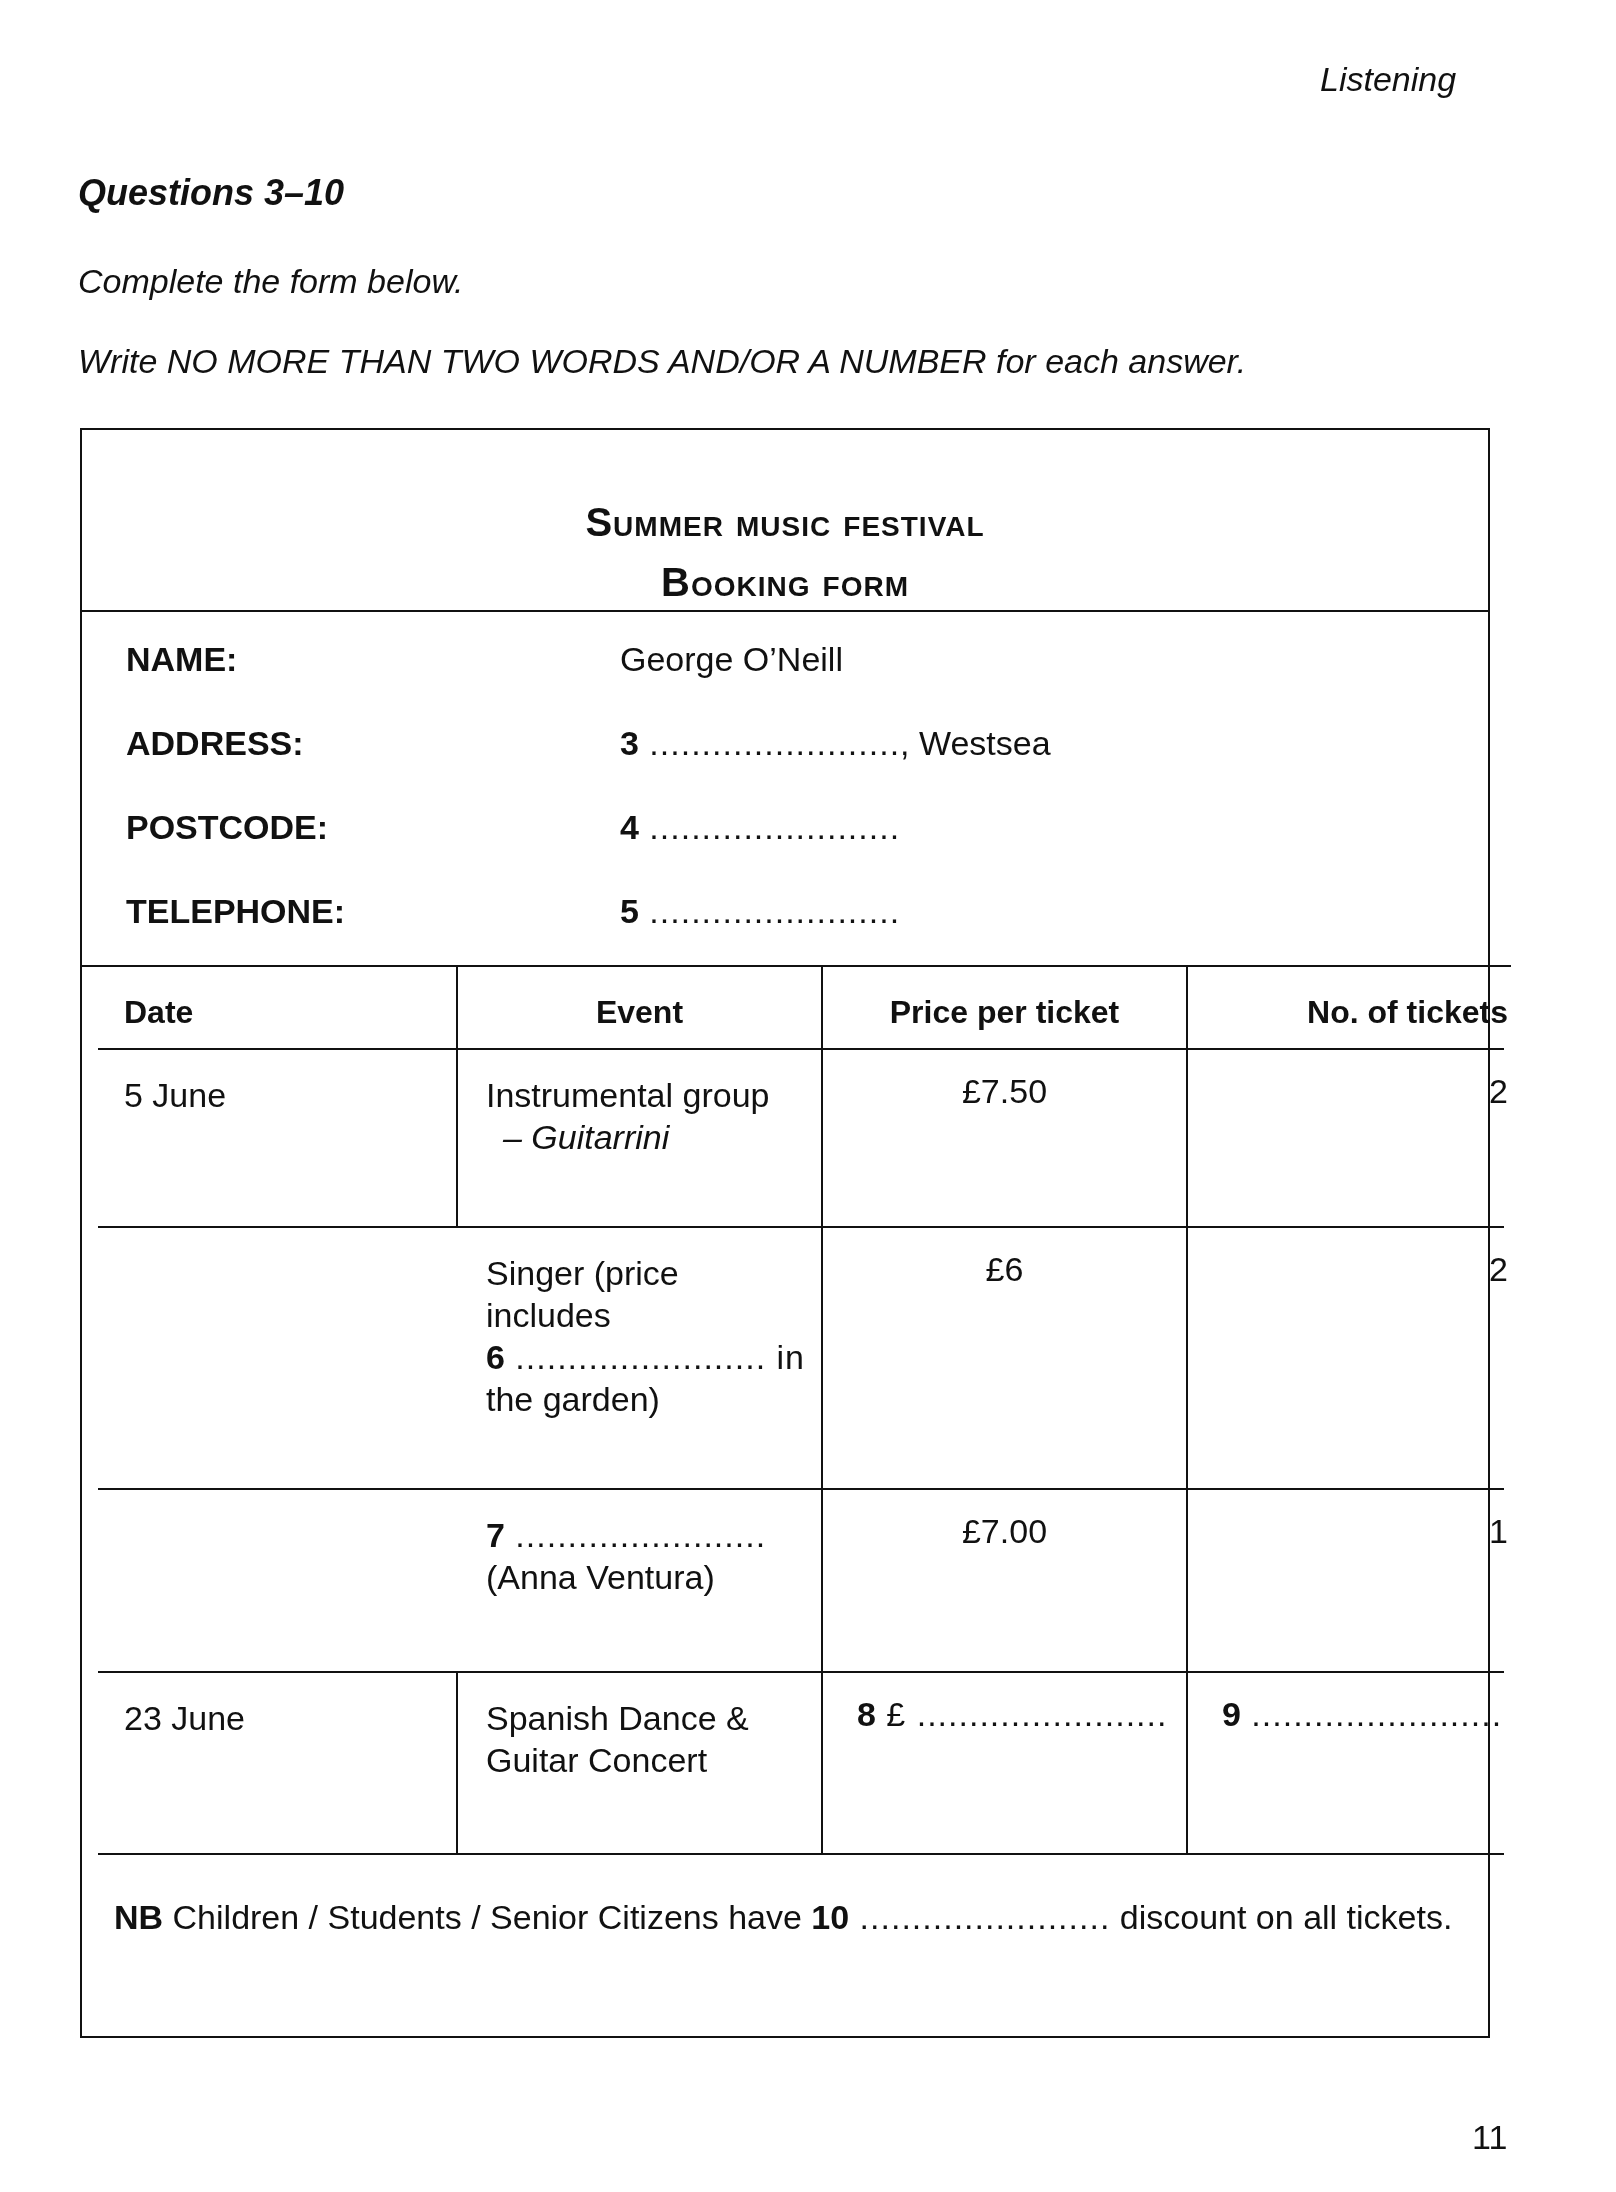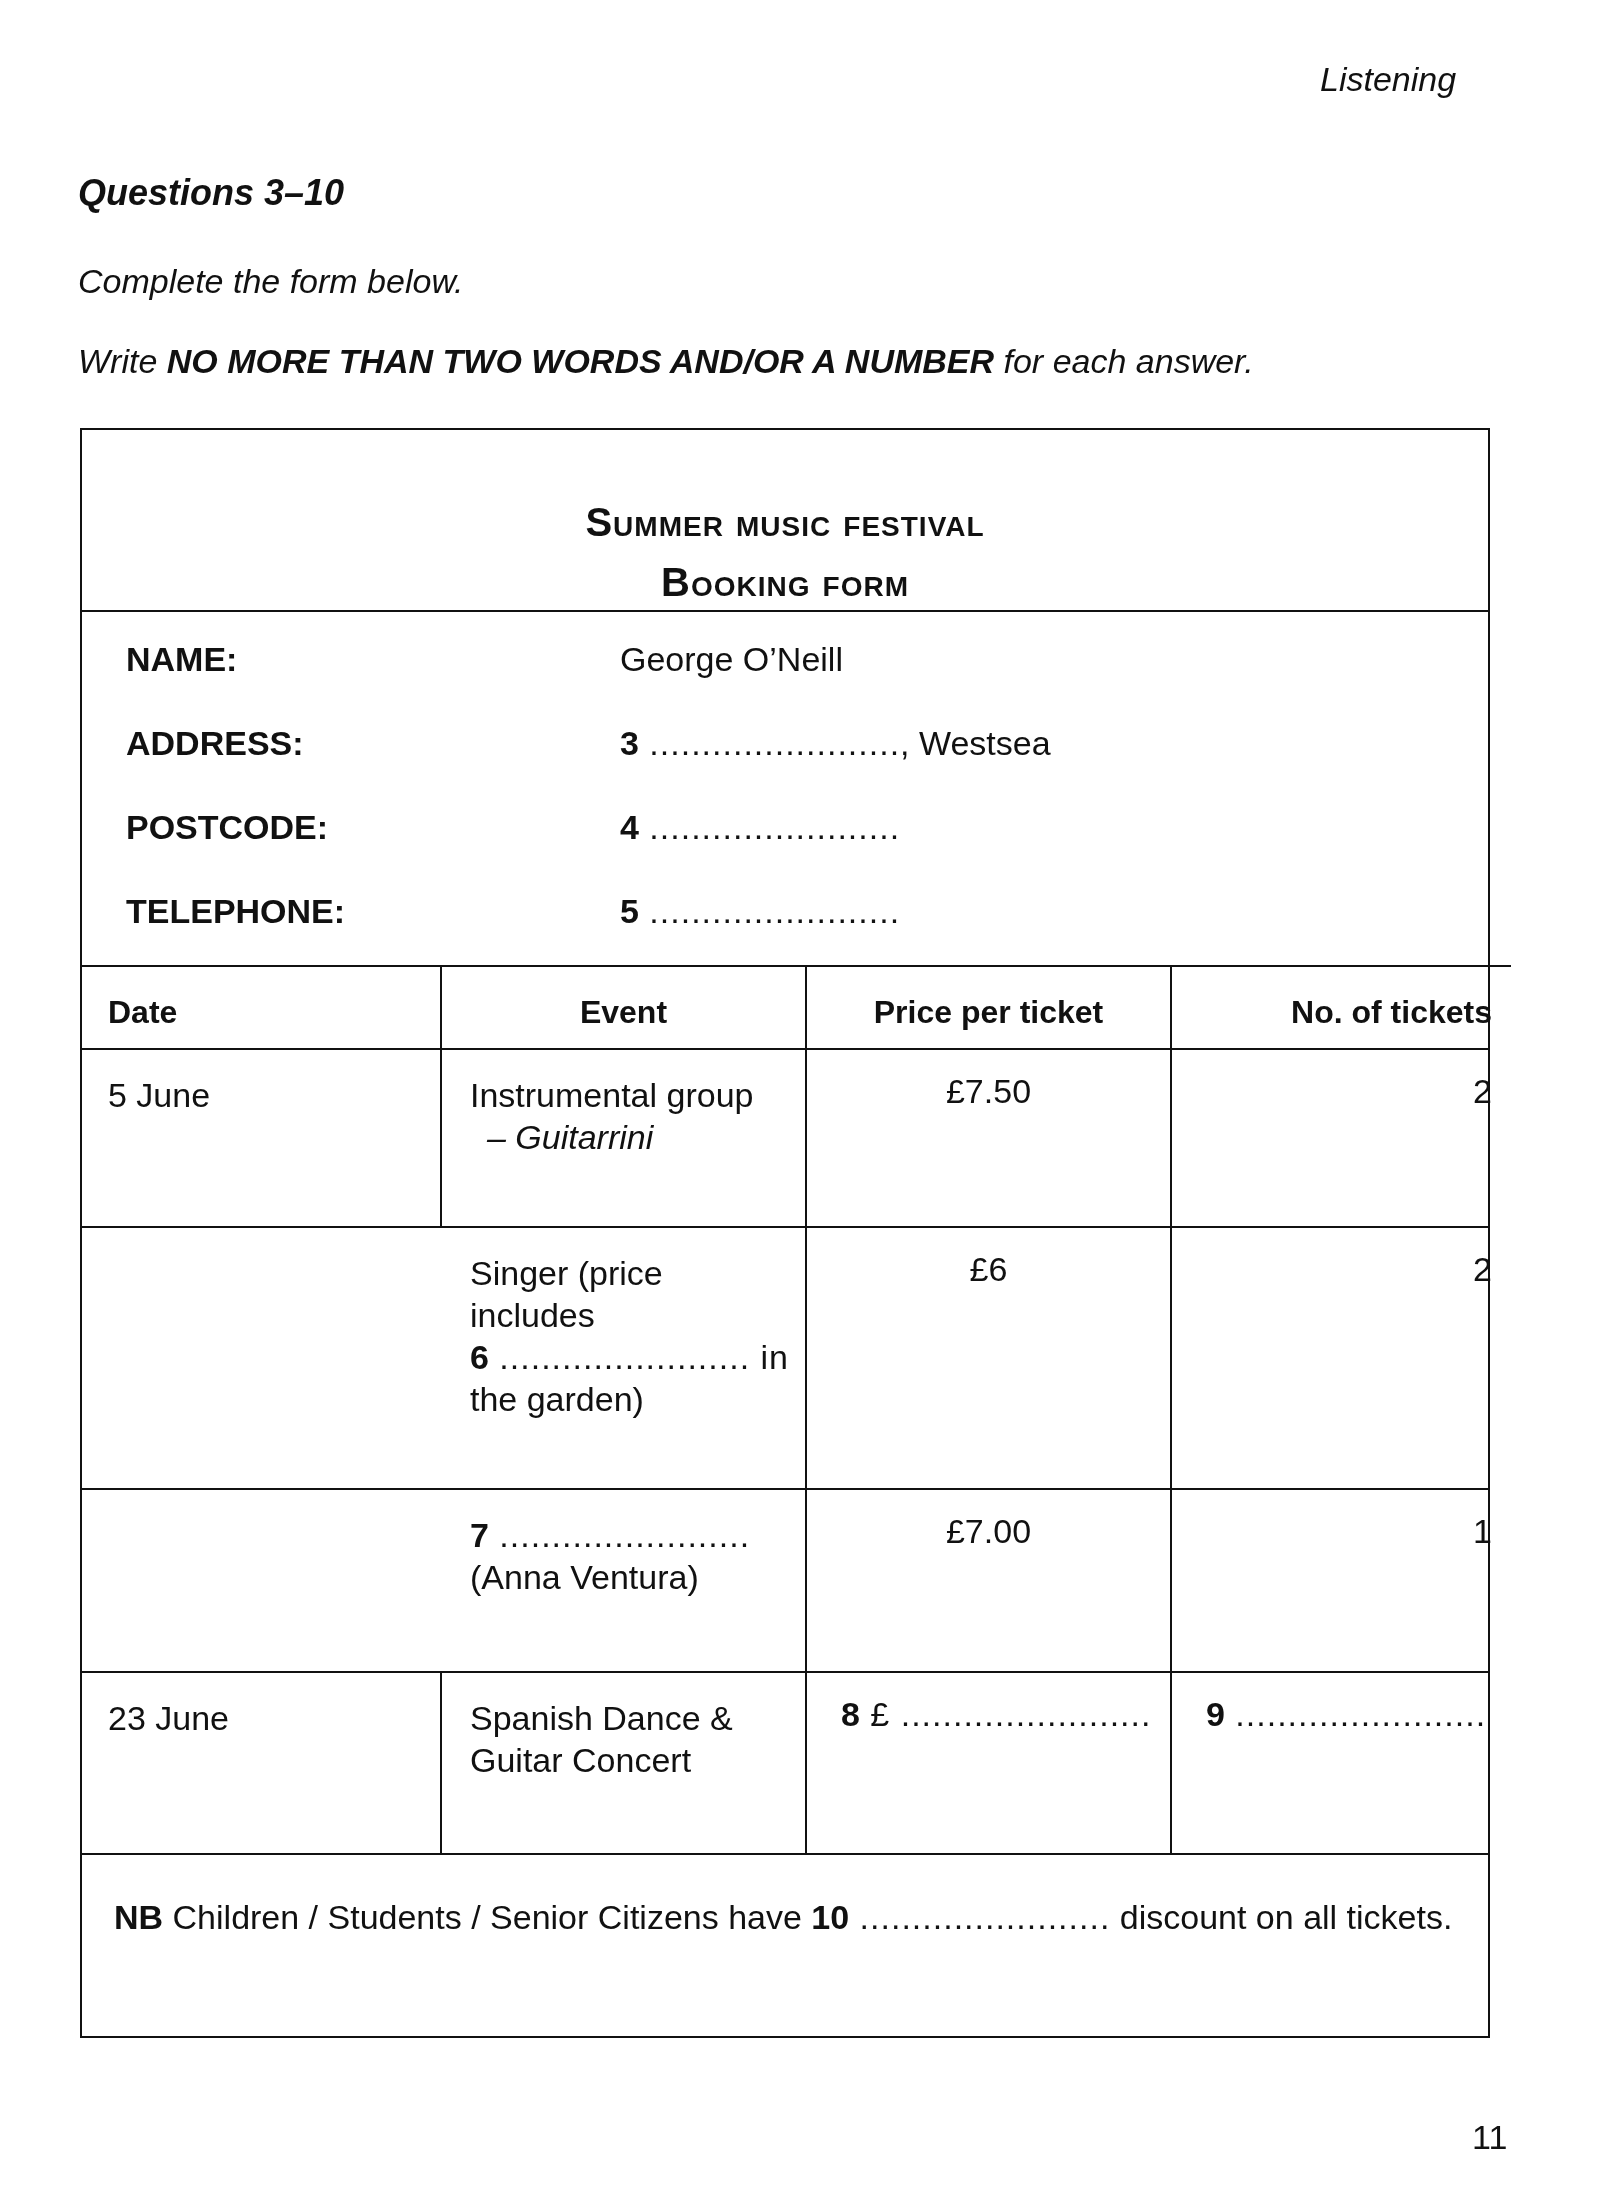--- a/index.html
+++ b/index.html
@@ -3,37 +3,37 @@
 <meta charset="utf-8">
 <style>
   html, body { margin:0; padding:0; background:#ffffff; }
   body { width:1616px; height:2192px; position:relative; overflow:hidden;
          font-family:"Liberation Sans", sans-serif; color:#111; }
   .abs { position:absolute; }
   .section-label { left:1320px; top:38px; font-size:34px; font-style:italic;margin-top:22px; }
   .q-heading { left:78px; top:172px; font-size:36px; font-style:italic;font-weight:bold; }
   .instruction { left:78px; top:262px; font-size:34px; font-style:italic; }
   .rule { left:78px; top:342px; font-size:34px; font-style:italic; }
-  .rule b { font-weight:bold; }
+  .rule b { font-weight:normal; }
 
   .form { left:80px; top:428px; width:1410px; height:1610px; border:2.5px solid #111; box-sizing:border-box; }
   .title-band { position:absolute; left:0; top:0; width:100%; height:180px; border-bottom:2.5px solid #111;
                 text-align:center; font-weight:bold; }
   .title-line { font-size:40px; letter-spacing:1px; font-variant:small-caps; line-height:60px; }
   .title-band .t1 { margin-top:62px; }
 
   .info { position:absolute; left:0; top:180px; width:100%; height:355px; border-bottom:2.5px solid #111;padding-left:23px; }
   .info-row { position:absolute; left:0; width:100%; height:60px; font-size:34px; }
   .info-label { position:absolute; left:44px; font-weight:bold; }
   .info-value { position:absolute; left:538px; }
   .num { font-weight:bold; }
   .dots { letter-spacing:1px; }
 
   .grid { position:absolute; left:0; top:535px; width:100%; }
-  .row { position:absolute; left:0; width:100%; border-bottom:2.5px solid #111; box-sizing:border-box; }
+  .row { position:absolute; left:16px; width:100%; border-bottom:2.5px solid #111; box-sizing:border-box; }
   .cell { position:absolute; top:0; height:100%; box-sizing:border-box; font-size:34px; line-height:42px; }
   .c0 { left:0; width:360px; border-right:2.5px solid #111; padding:24px 0 0 26px; }
   .c1 { left:360px; width:365px; border-right:2.5px solid #111; padding:24px 0 0 28px; }
   .c2 { left:725px; width:365px; border-right:2.5px solid #111; text-align:center; padding-top:20px; }
   .c3 { left:1090px; width:320px; text-align:right; padding-top:20px; }
   .hdr .cell { font-weight:bold; font-size:32px; padding-top:26px; }
   .hdr .c1 { text-align:center; padding-left:0; }
   .left-align { text-align:left !important; padding-left:34px !important; }
   .it { font-style:italic;margin-left:17px; }
 

